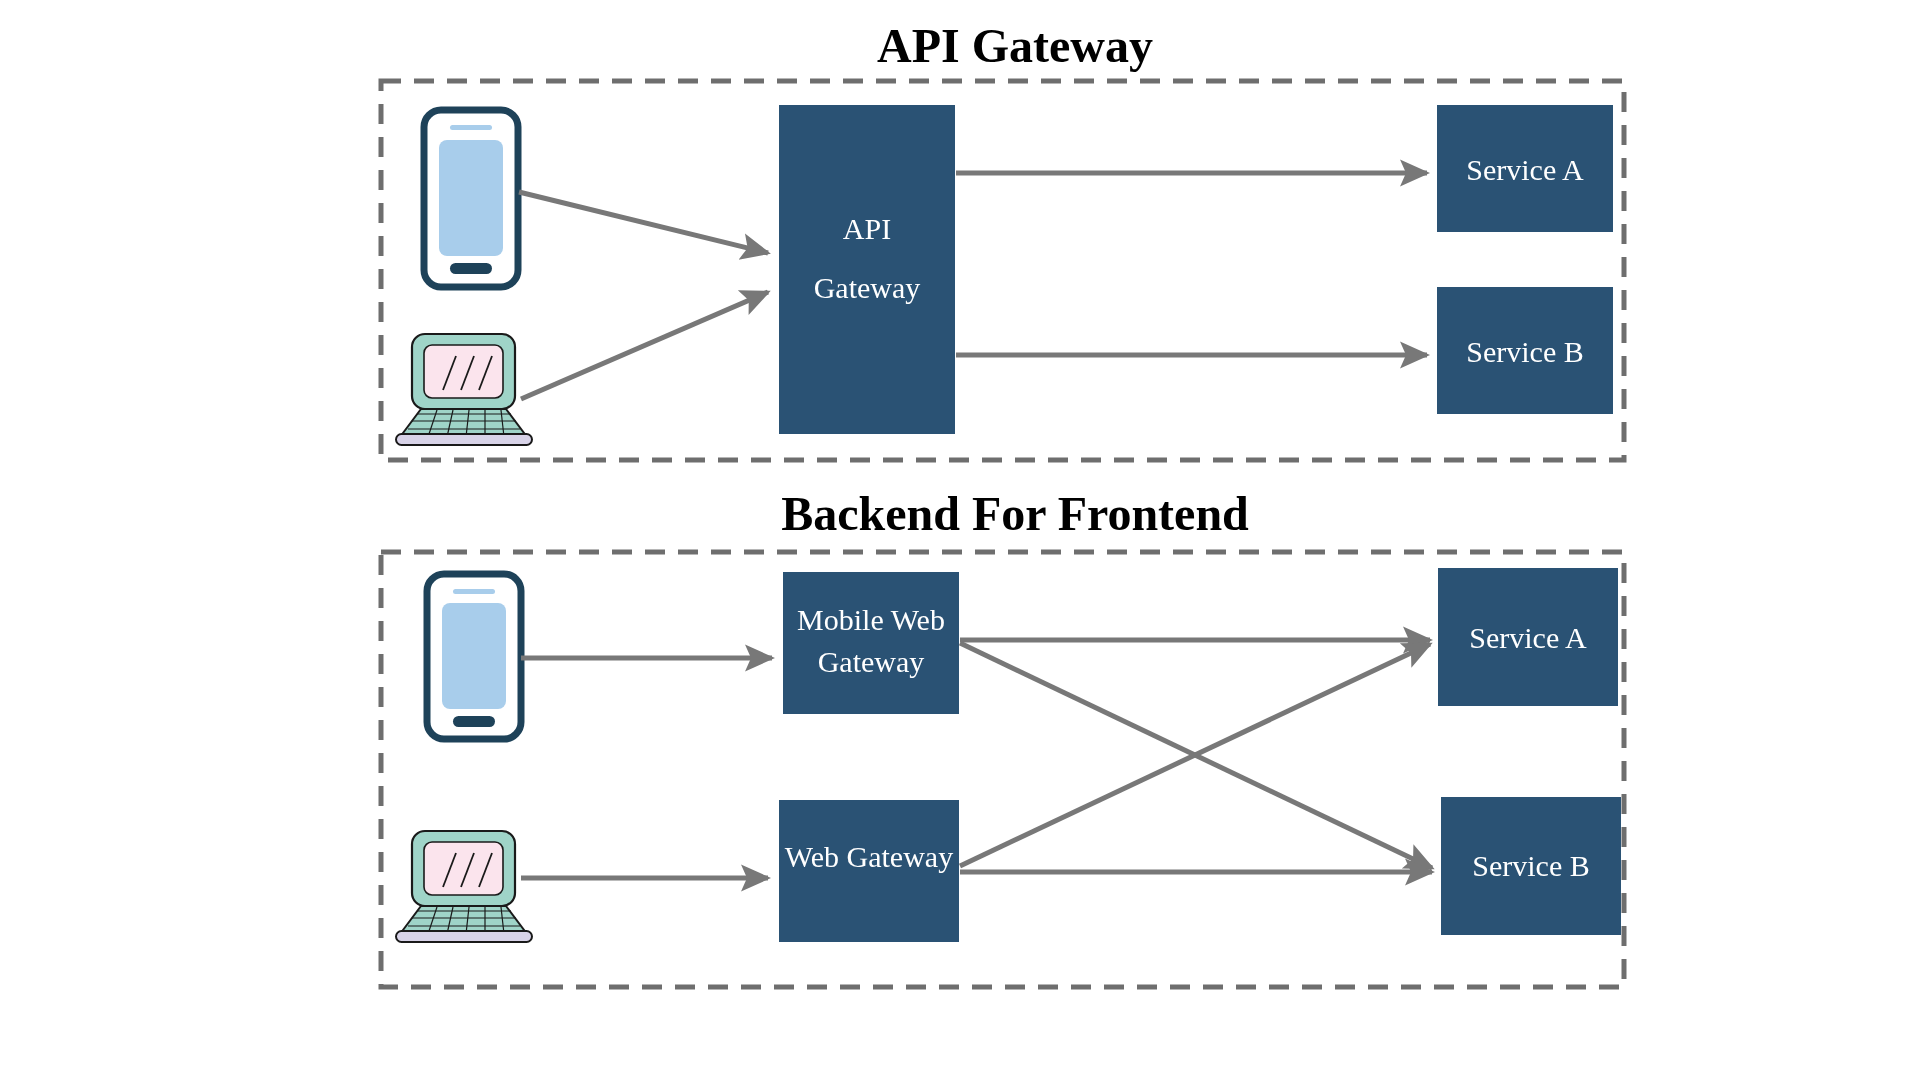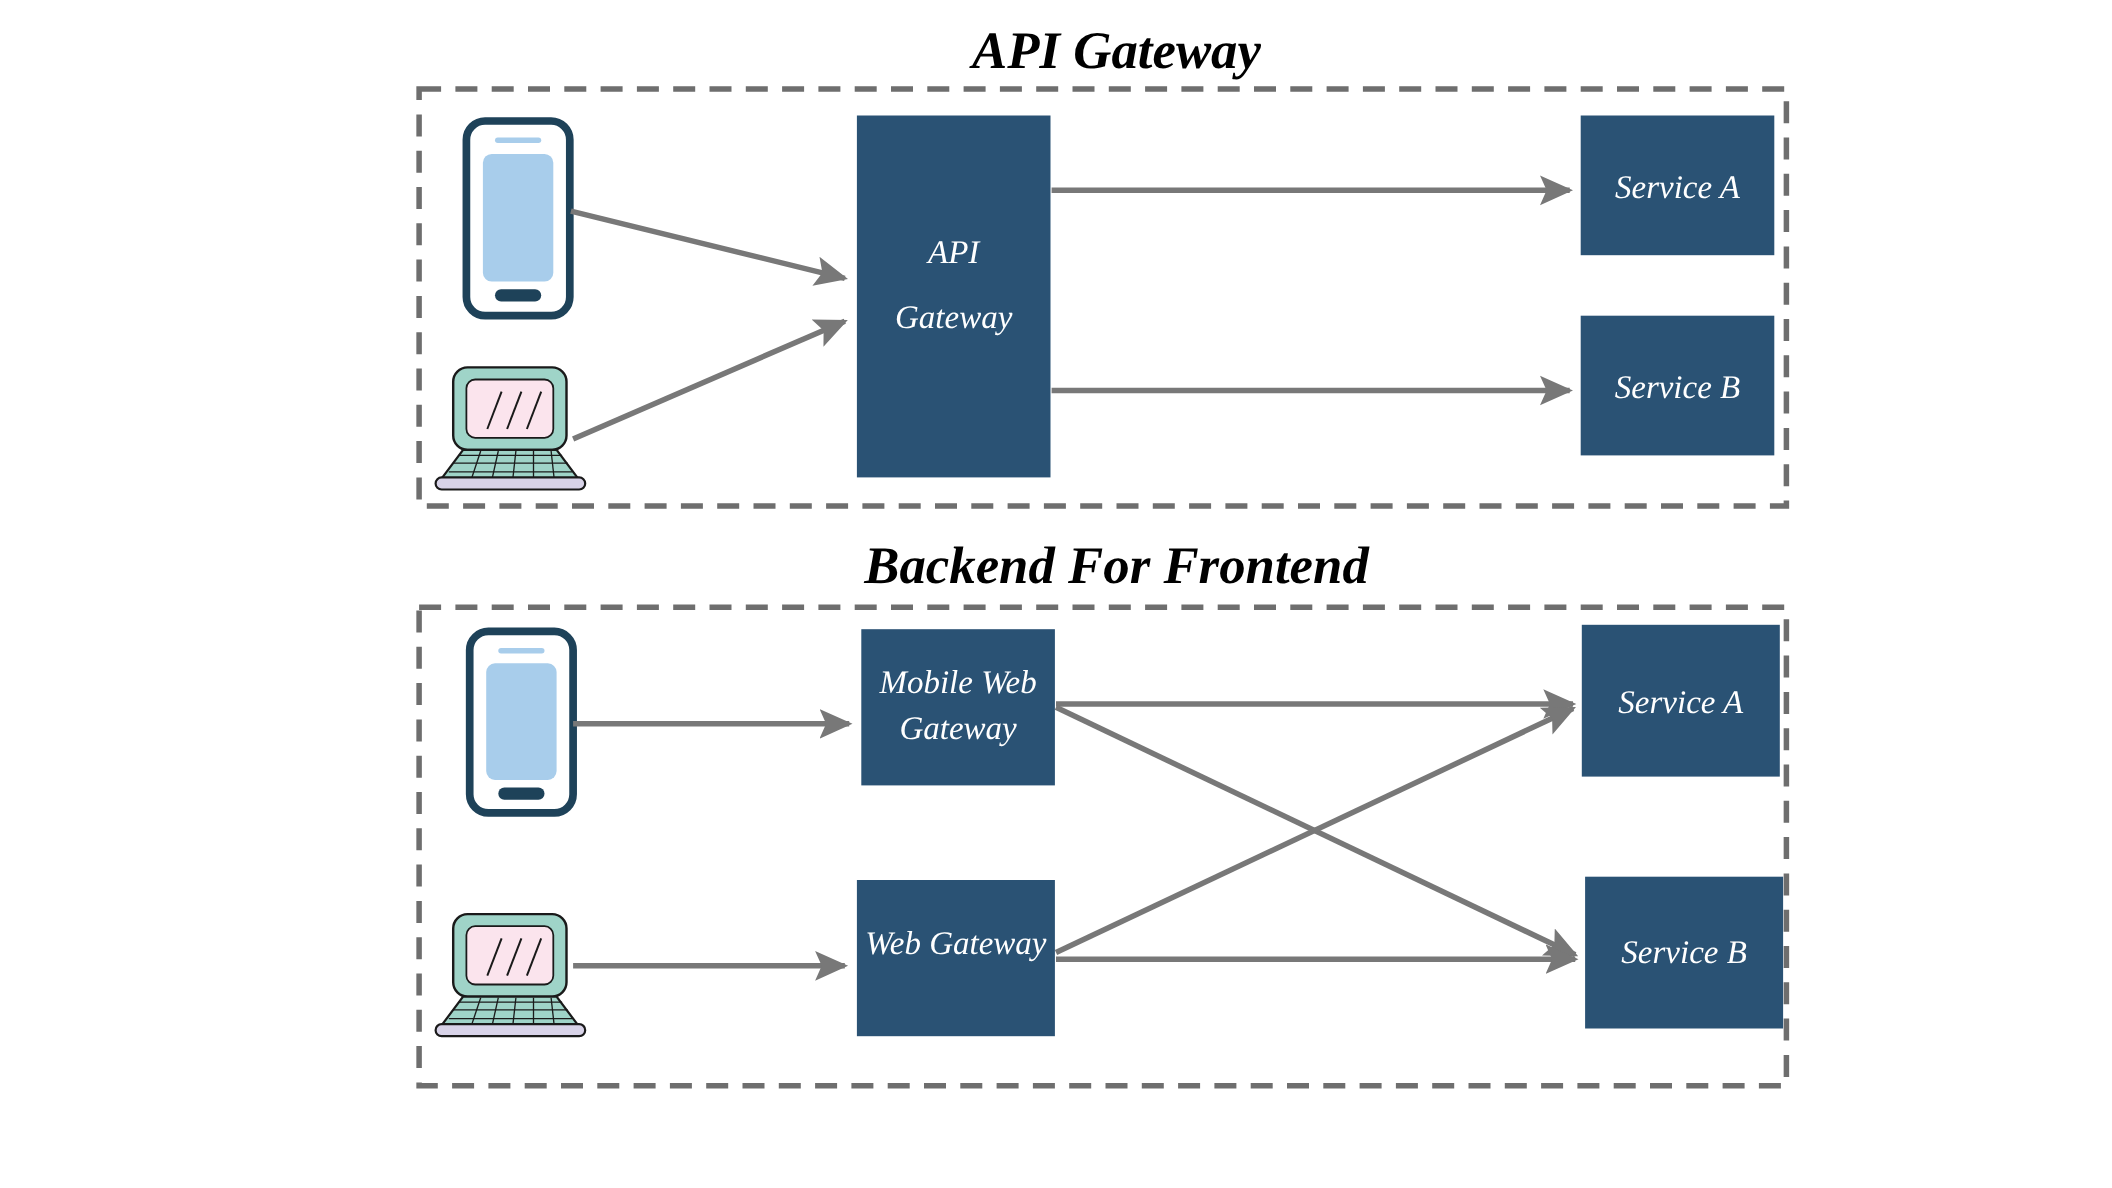--- a/index.html
+++ b/index.html
@@ -13,21 +13,20 @@
     font-family: "Liberation Serif", serif;
     overflow: hidden;
     position: relative;
   }
   #diagram-root {
     position: absolute;
     left: 0;
     top: 0;
     width: 1920px;
     height: 896px;
-    font-style: italic;
   }
   .section-title {
     font-family: "Liberation Serif", serif;
     font-weight: bold;
     fill: #000000;
     text-anchor: middle;
   }
   .node-label {
     font-family: "Liberation Serif", serif;
     fill: #ffffff;

